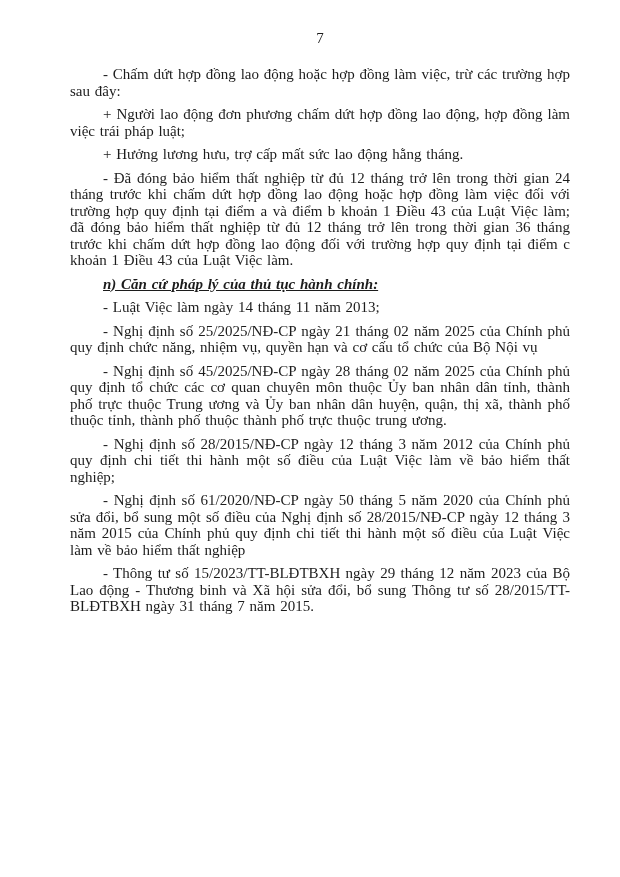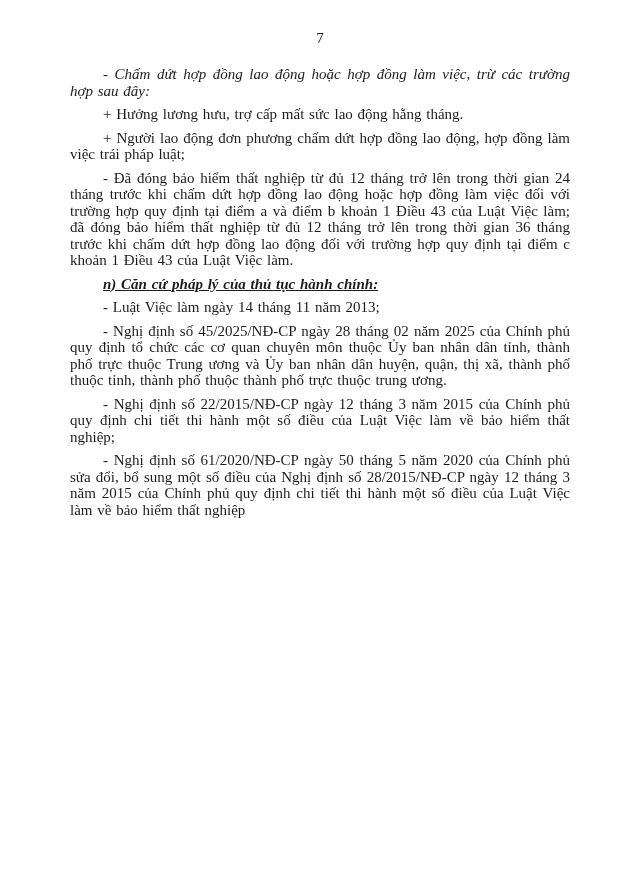--- a/index.html
+++ b/index.html
@@ -27,37 +27,38 @@
   .body-text p.para {
     font-size: 15px;
     line-height: 16.5px;
     text-align: justify;
     text-indent: 33px;
     margin: 7px 0 0 0;
     word-spacing: 1px;
   }
   .body-text p.para:first-child {
     margin-top: 0;
-    font-style: italic;
   }
   .body-text p.para.bold-italic {
     font-weight: bold;
     font-style: italic;
     text-decoration: underline;
   }
 </style>
 </head>
 <body>
 
 <div class="page">
   <div class="page-number">7</div>
   <div class="body-text">
       <p class="para">- Chấm dứt hợp đồng lao động hoặc hợp đồng làm việc, trừ các trường hợp sau đây:</p>
+      <p class="para">+ Người lao động đơn phương chấm dứt hợp đồng lao động, hợp đồng làm việc trái pháp luật;</p>
       <p class="para">+ Hưởng lương hưu, trợ cấp mất sức lao động hằng tháng.</p>
-      <p class="para">+ Người lao động đơn phương chấm dứt hợp đồng lao động, hợp đồng làm việc trái pháp luật;</p>
       <p class="para">- Đã đóng bảo hiểm thất nghiệp từ đủ 12 tháng trở lên trong thời gian 24 tháng trước khi chấm dứt hợp đồng lao động hoặc hợp đồng làm việc đối với trường hợp quy định tại điểm a và điểm b khoản 1 Điều 43 của Luật Việc làm; đã đóng bảo hiểm thất nghiệp từ đủ 12 tháng trở lên trong thời gian 36 tháng trước khi chấm dứt hợp đồng lao động đối với trường hợp quy định tại điểm c khoản 1 Điều 43 của Luật Việc làm.</p>
       <p class="para bold-italic">n) Căn cứ pháp lý của thủ tục hành chính:</p>
       <p class="para">- Luật Việc làm ngày 14 tháng 11 năm 2013;</p>
+      <p class="para">- Nghị định số 25/2025/NĐ-CP ngày 21 tháng 02 năm 2025 của Chính phủ quy định chức năng, nhiệm vụ, quyền hạn và cơ cấu tổ chức của Bộ Nội vụ</p>
       <p class="para">- Nghị định số 45/2025/NĐ-CP ngày 28 tháng 02 năm 2025 của Chính phủ quy định tổ chức các cơ quan chuyên môn thuộc Ủy ban nhân dân tỉnh, thành phố trực thuộc Trung ương và Ủy ban nhân dân huyện, quận, thị xã, thành phố thuộc tỉnh, thành phố thuộc thành phố trực thuộc trung ương.</p>
-      <p class="para">- Nghị định số 22/2015/NĐ-CP ngày 12 tháng 3 năm 2015 của Chính phủ quy định chi tiết thi hành một số điều của Luật Việc làm về bảo hiểm thất nghiệp;</p>
+      <p class="para">- Nghị định số 28/2015/NĐ-CP ngày 12 tháng 3 năm 2012 của Chính phủ quy định chi tiết thi hành một số điều của Luật Việc làm về bảo hiểm thất nghiệp;</p>
       <p class="para">- Nghị định số 61/2020/NĐ-CP ngày 50 tháng 5 năm 2020 của Chính phủ sửa đổi, bổ sung một số điều của Nghị định số 28/2015/NĐ-CP ngày 12 tháng 3 năm 2015 của Chính phủ quy định chi tiết thi hành một số điều của Luật Việc làm về bảo hiểm thất nghiệp</p>
+      <p class="para">- Thông tư số 15/2023/TT-BLĐTBXH ngày 29 tháng 12 năm 2023 của Bộ Lao động - Thương binh và Xã hội sửa đổi, bổ sung Thông tư số 28/2015/TT-BLĐTBXH ngày 31 tháng 7 năm 2015.</p>
     </div>
 </div>
 
 </body></html>

